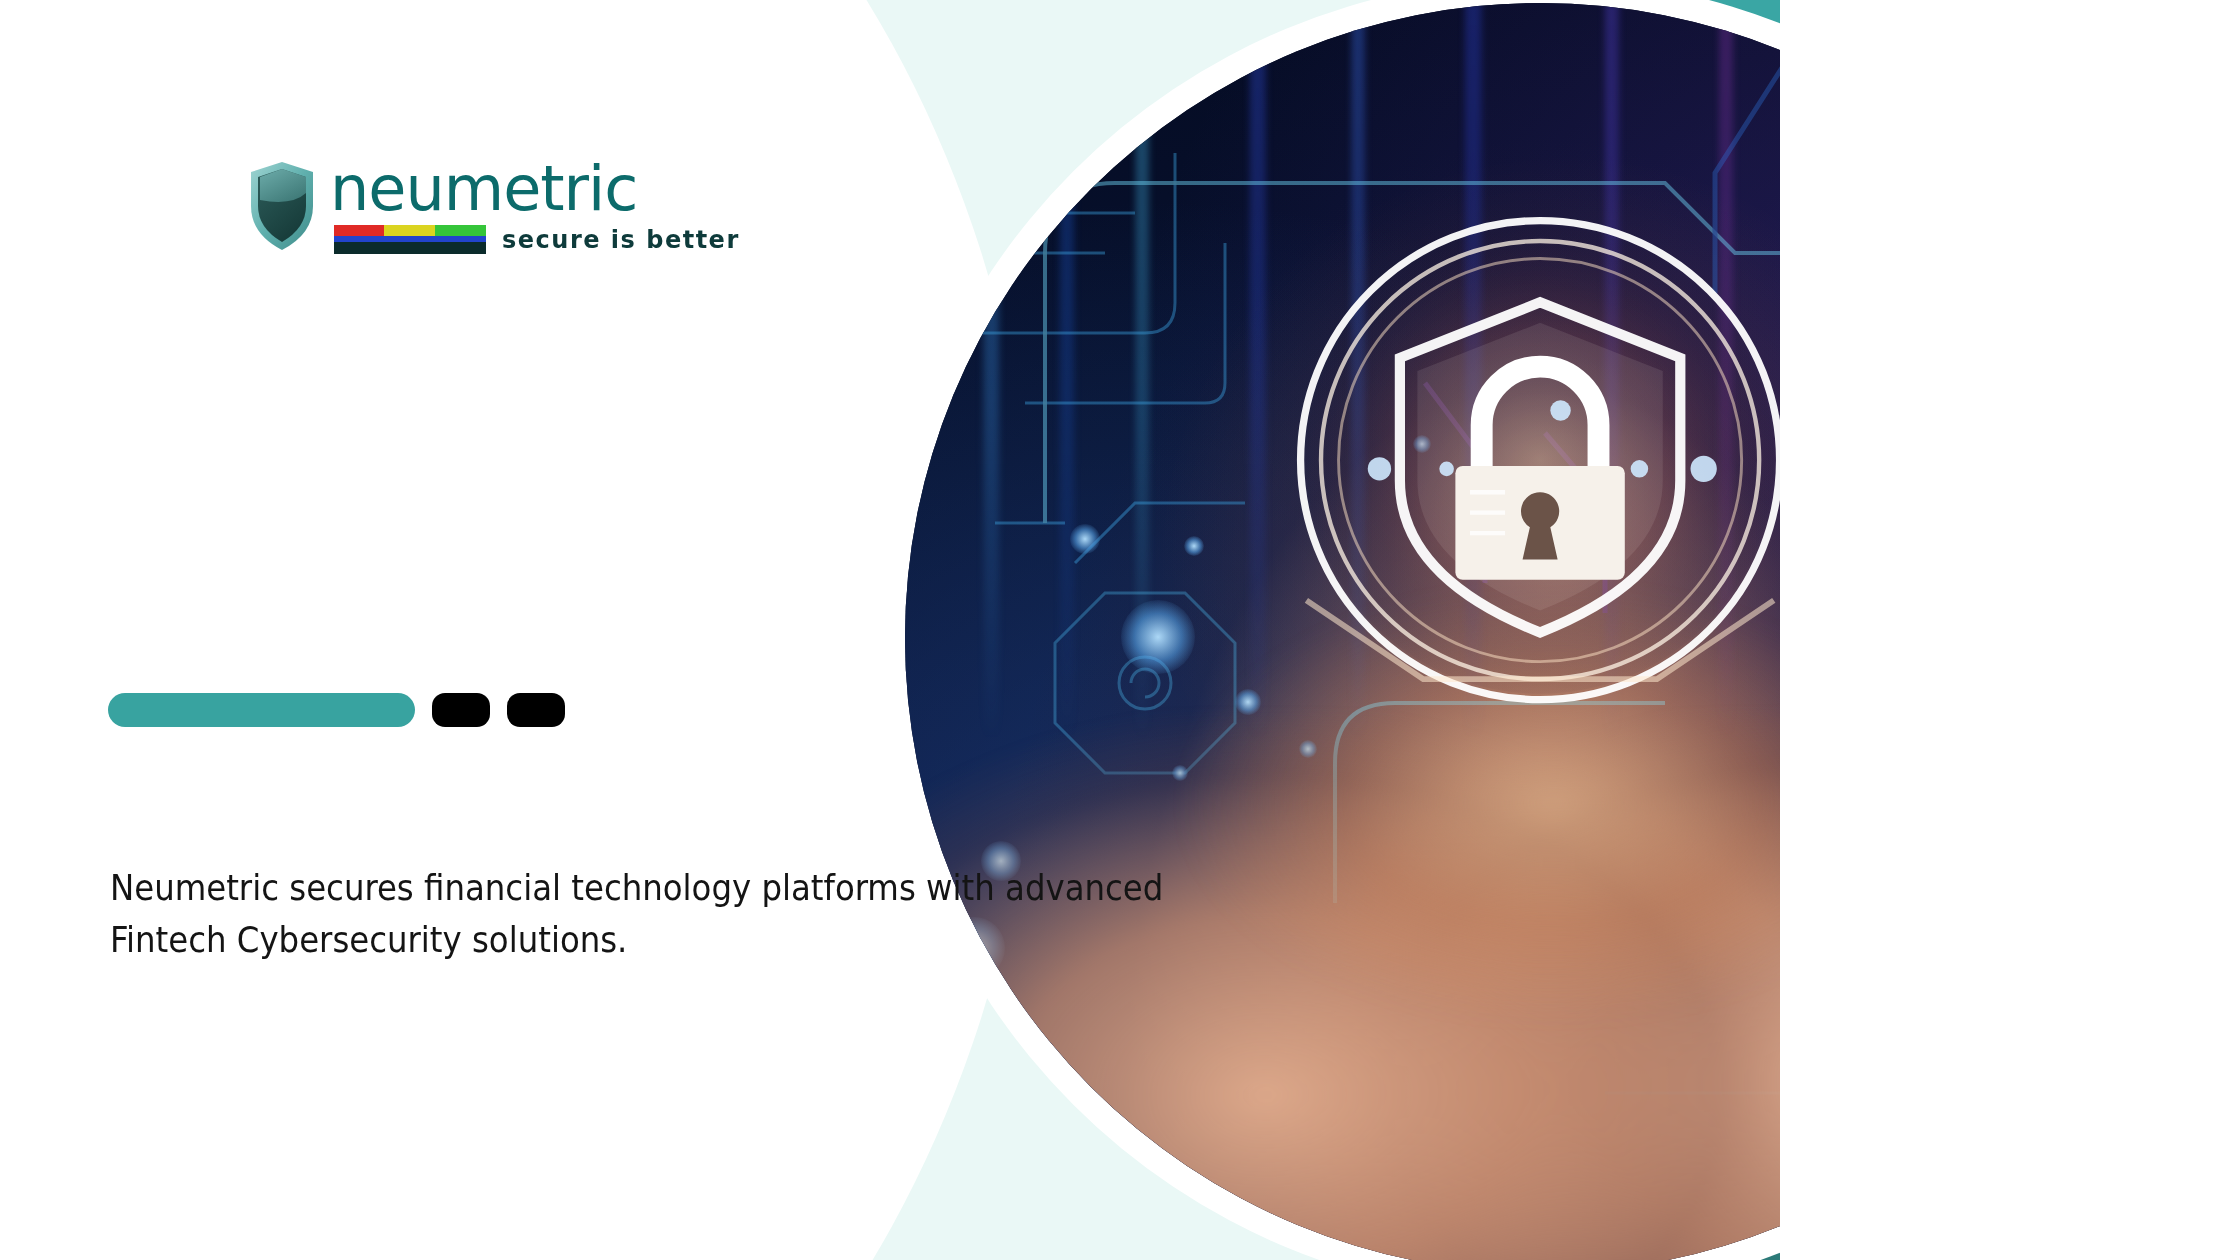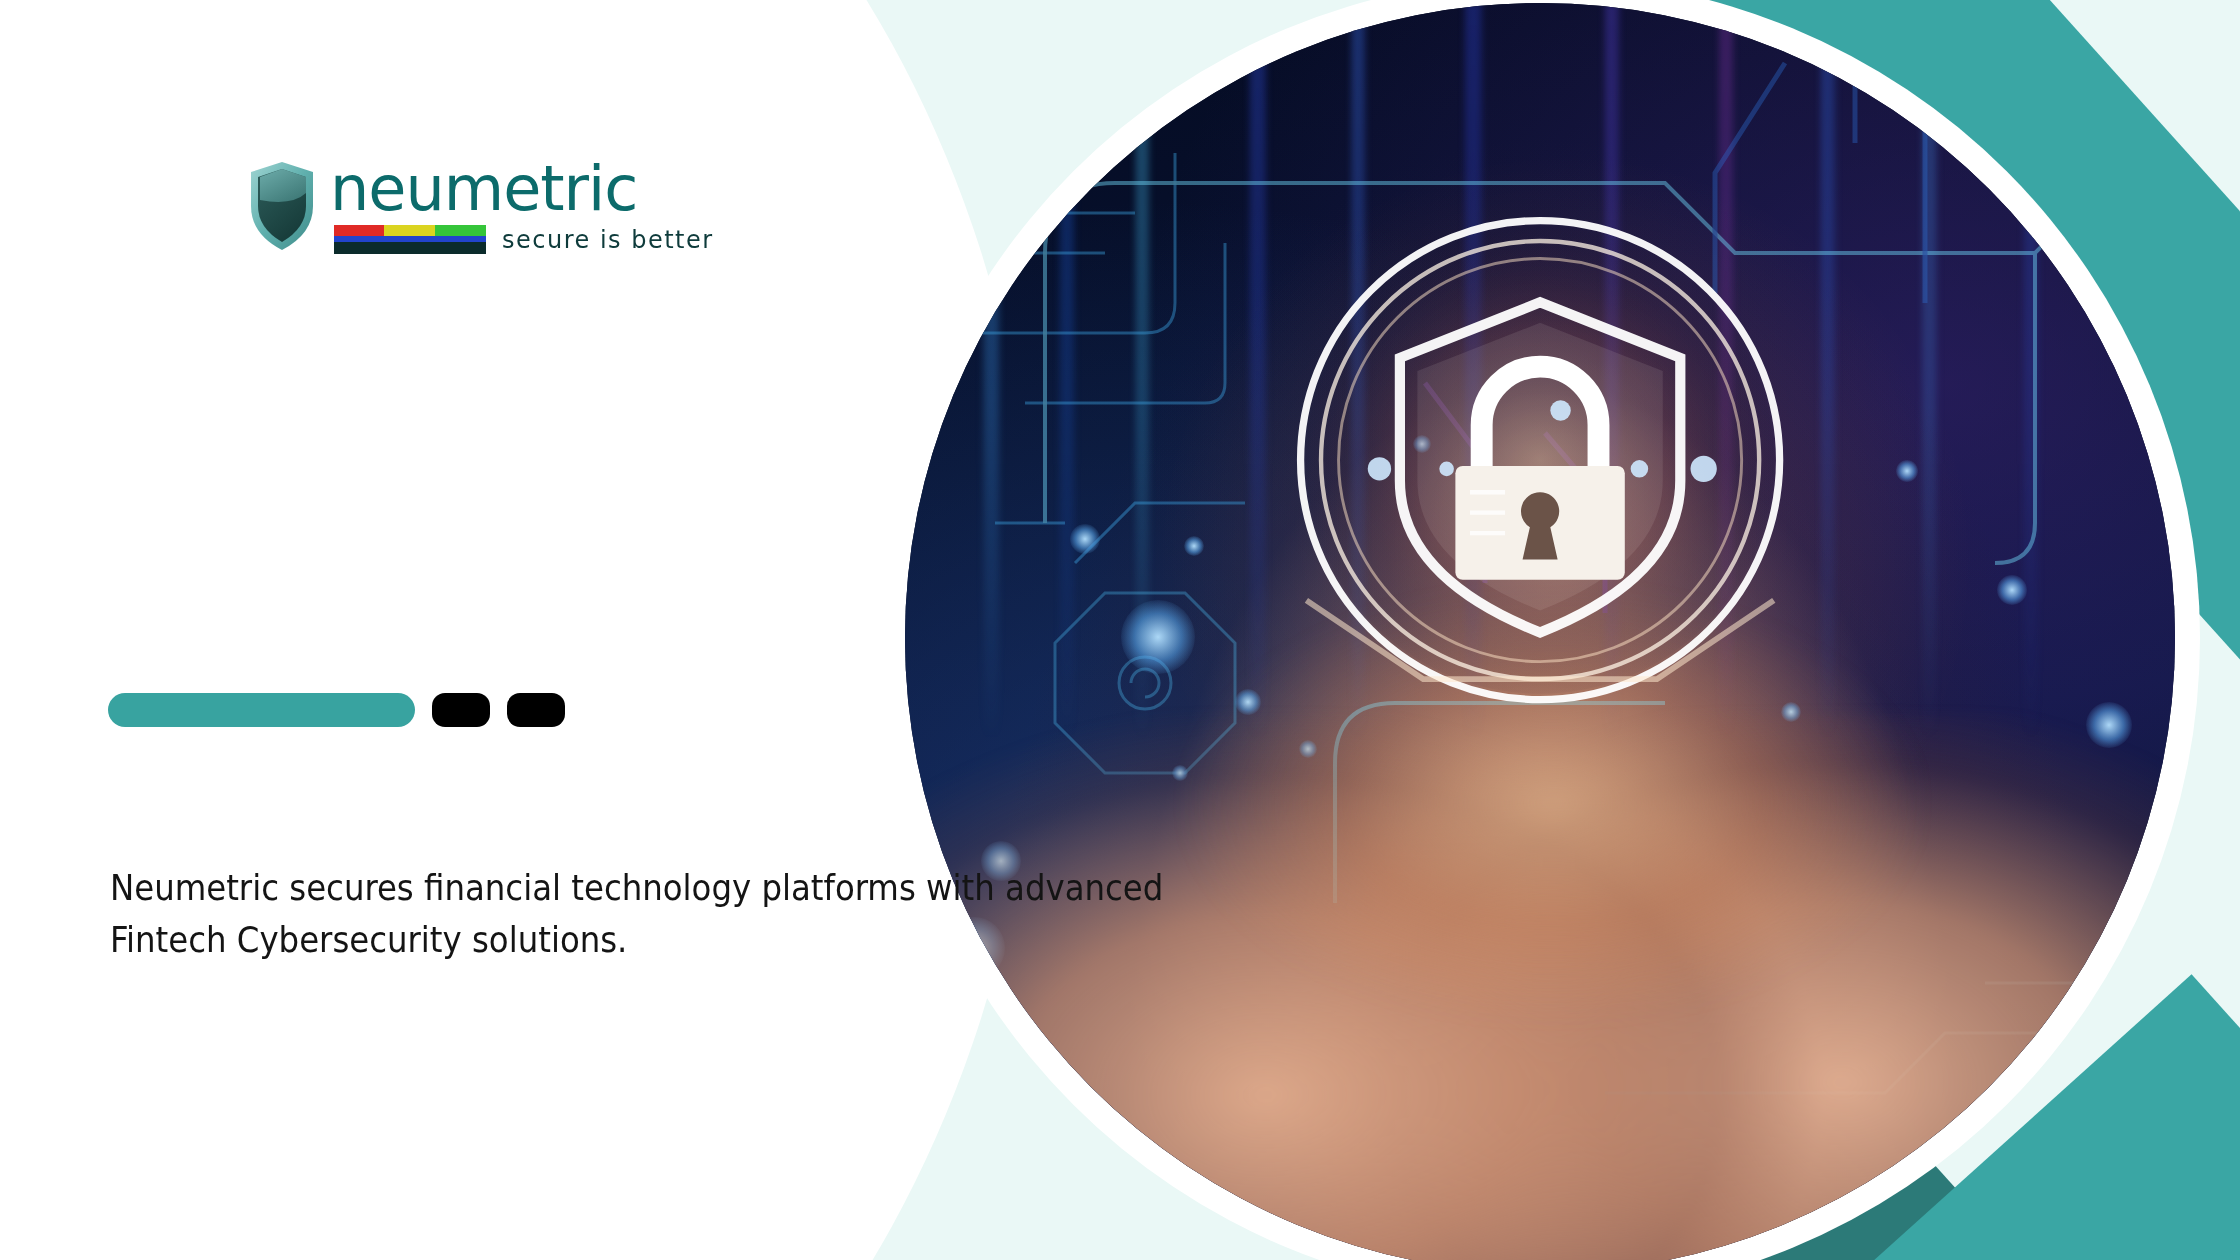--- a/index.html
+++ b/index.html
@@ -2,21 +2,21 @@
 <html><head>
 <meta charset="utf-8">
 <style>
   html, body {
     margin: 0;
     padding: 0;
     background: #ffffff;
   }
   #canvas {
     position: relative;
-    width: 2240px;
+    width: 1780px;
     height: 1260px;
     overflow: hidden;
     background: #fde047;
     font-family: "DejaVu Sans", sans-serif;
   }
 
   
   .bg-mint {
     position: absolute;
     inset: 0;
@@ -189,21 +189,21 @@
     margin-top: 6px;
     margin-left: 4px;
   }
   .logo-bars { width: 152px; flex: none; }
   .logo-tagline {
     margin-left: 16px;
     font-family: "DejaVu Sans", sans-serif;
     font-size: 24px;
     letter-spacing: 1.5px;
     color: #0E3B3B;
-    font-weight: 400;
+    font-weight: 700;
   }
 
   
   .headline {
     position: absolute;
     left: 108px;
     top: 340px;
     width: 900px;
     font-family: "DejaVu Sans Condensed", "DejaVu Sans", sans-serif;
     font-weight: bold;

